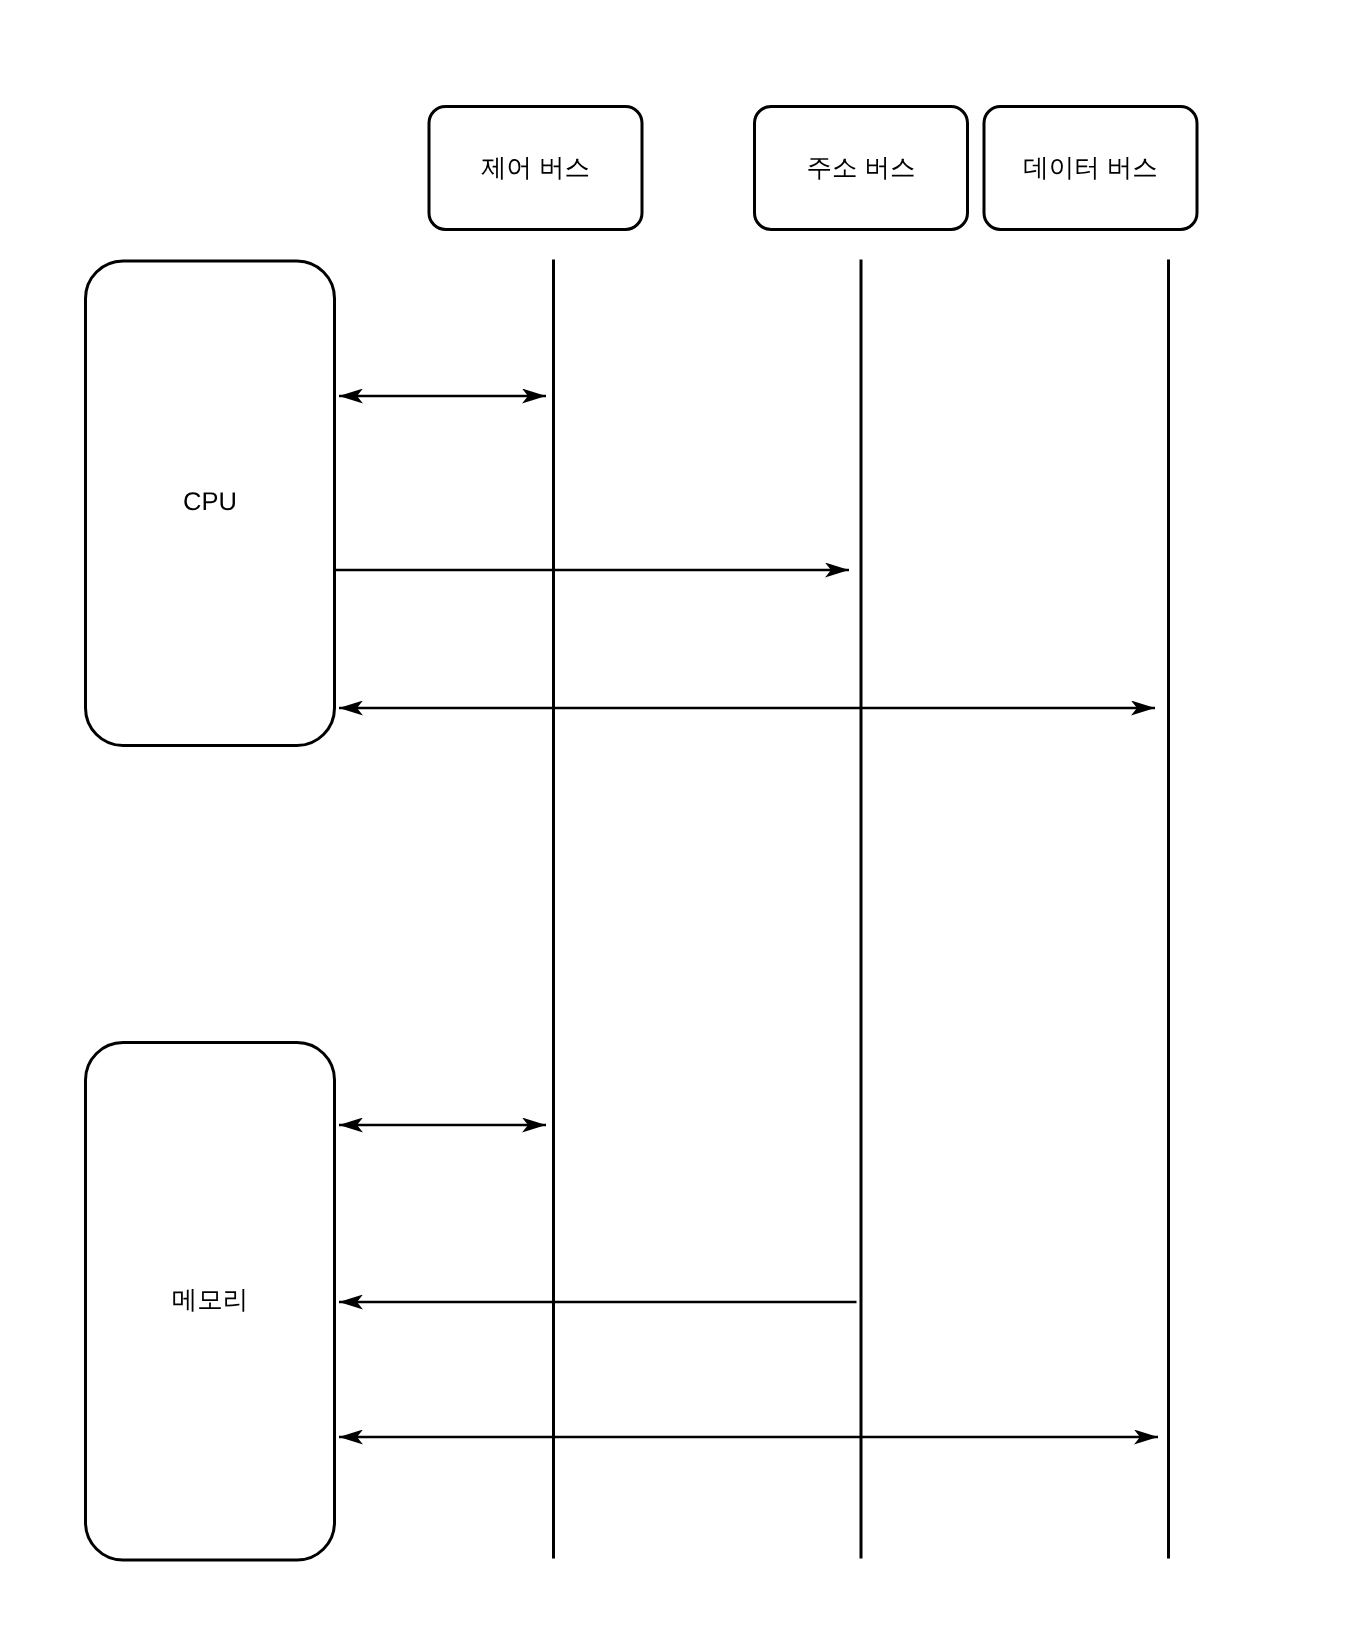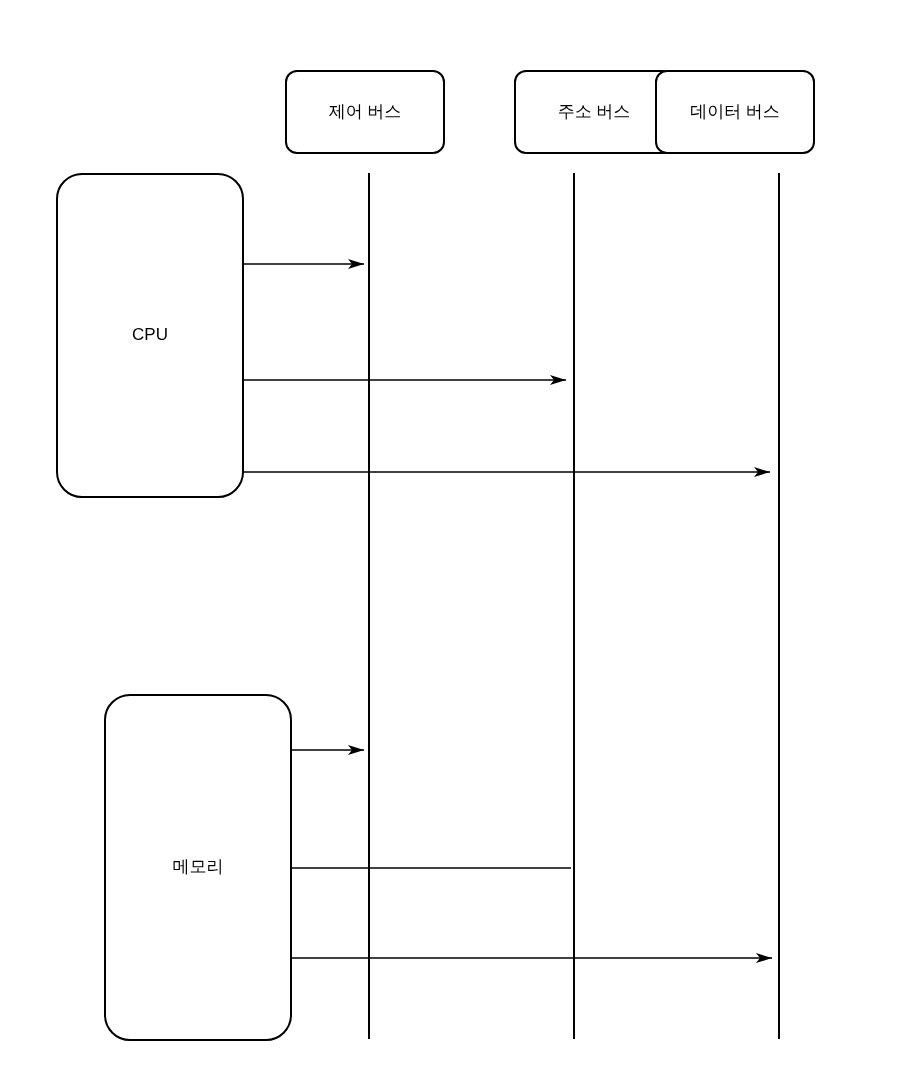--- a/index.html
+++ b/index.html
@@ -27,34 +27,34 @@
     border: 2px solid #000000;
     display: flex;
     align-items: center;
     justify-content: center;
     text-align: center;
     color: #000000;
     font-size: 17px;
     line-height: 1.2;
   }
   .node.bus {
-    width: 160px;
+    width: 144px;
     height: 84px;
     border-radius: 12px;
     text-align: center;
   }
   .node.device {
-    width: 188px;
+    width: 168px;
     border-radius: 26px;
   }
   #node-control-bus { left: 285px; top: 70px; }
-  #node-address-bus { left: 514px; top: 70px; }
+  #node-address-bus { left: 502px; top: 70px; }
   #node-data-bus    { left: 655px; top: 70px; }
   #node-cpu    { left: 56px; top: 173px; height: 325px; }
-  #node-memory { left: 56px; top: 694px; height: 347px; margin-left: 48px; }
+  #node-memory { left: 56px; top: 694px; height: 347px; }
   .bus-line {
     stroke: #000000;
     stroke-width: 2;
   }
   .arrow {
     stroke: #000000;
     stroke-width: 1.6;
     fill: none;
   }
 </style>

